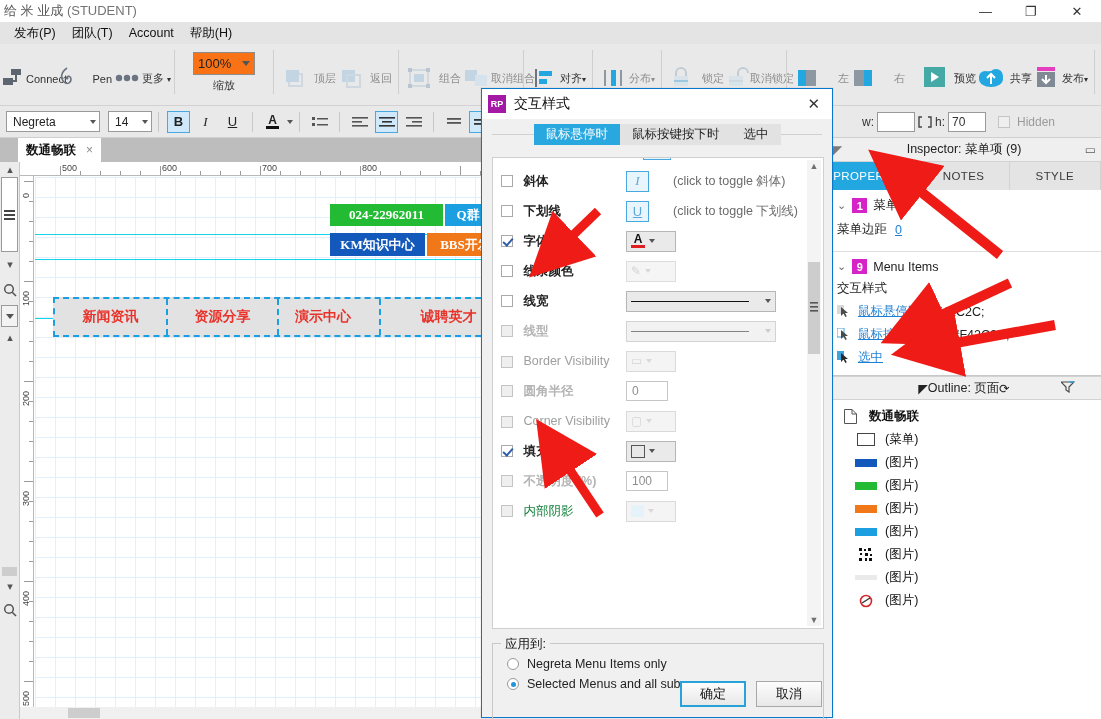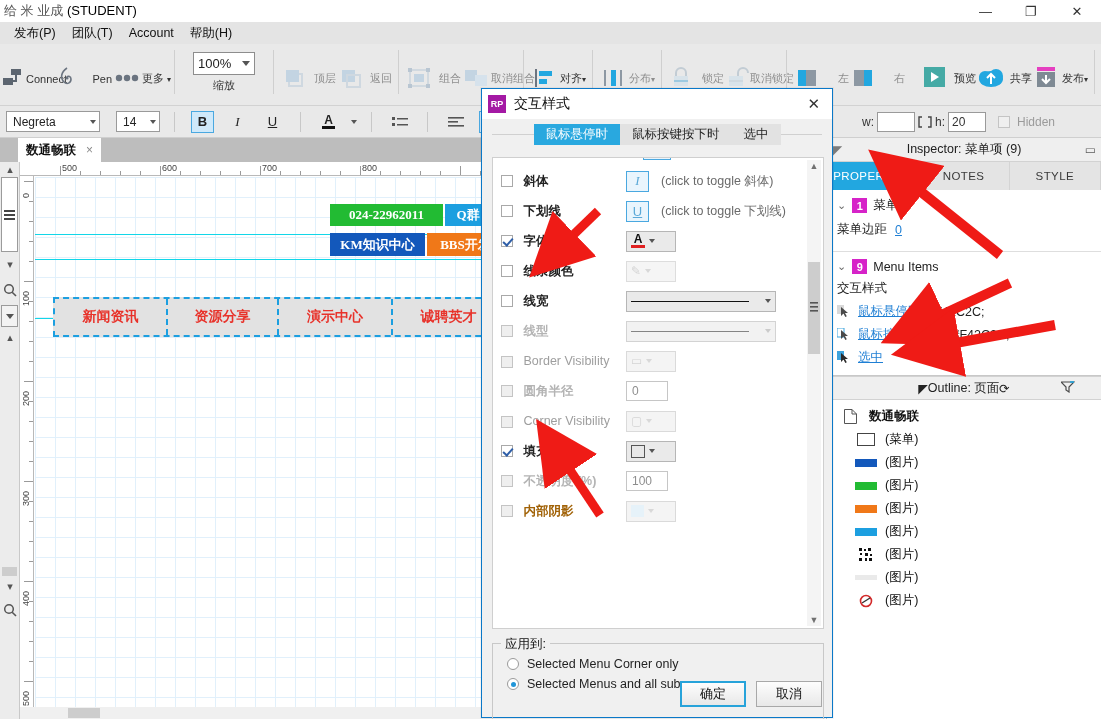--- a/index.html
+++ b/index.html
@@ -11,21 +11,21 @@
     position:relative; user-select:none;
   }
   .app { position:absolute; inset:0; }
 
   
   .titlebar {
     position:absolute; left:0; top:0; width:1101px; height:22px;
     background:#ffffff; display:flex; align-items:center;
   }
   .titlebar .ttl { font-size:13px; color:#555; padding-left:4px; white-space:nowrap;}
-  .titlebar .ttl .dim { color:#000000; }
+  .titlebar .ttl .dim { color:#737373; }
   .win-btns { position:absolute; right:0; top:0; height:22px; display:flex; }
   .win-btn { width:45px; height:22px; display:flex; align-items:center; justify-content:center; color:#333; font-size:13px;}
   .win-btn:last-child { width:48px; }
 
   
   .menubar {
     position:absolute; left:0; top:22px; width:1101px; height:22px;
     background:#e4e4e4; display:flex; align-items:center; padding-left:6px;
   }
   .menubar .mi { font-size:12.5px; color:#111; padding:2px 8px; white-space:nowrap; }
@@ -36,31 +36,31 @@
     background:#e9e9e9; border-bottom:1px solid #d2d2d2;
     display:flex; align-items:flex-start;
   }
   .tbtn { width:56px; height:62px; display:flex; flex-direction:row;
           align-items:center; justify-content:space-between; padding-top:5px; }
   .tbtn .ic { height:30px; display:flex; align-items:center; justify-content:center; }
   .tbtn .lb { font-size:11px; color:#333; margin-top:2px; white-space:nowrap; }
   .tbtn .lb.dim { color:#8d8d8d; }
   .tsep { width:1px; height:44px; background:#cfcfcf; margin:6px 6px 0 6px; }
   .zoomwrap { width:86px; display:flex; flex-direction:column; align-items:center; padding-top:8px;}
-  .zoomsel { width:62px; height:23px; background:#ffffff; border:1px solid #8d8d8d;
+  .zoomsel { width:62px; height:23px; background:#f97316; border:1px solid #8d8d8d;
              display:flex; align-items:center; justify-content:space-between;
              padding:0 4px; font-size:13px; }
   .caret { width:0;height:0;border-left:4px solid transparent;border-right:4px solid transparent;border-top:5px solid #555; }
   .caret.sm { border-left-width:3px;border-right-width:3px;border-top-width:4px; }
 
   
   .fmtbar {
     position:absolute; left:0; top:106px; width:1101px; height:32px;
     background:#e9e9e9; border-bottom:1px solid #cfcfcf;
-    display:flex; align-items:center; padding-left:6px; gap:8px;
+    display:flex; align-items:center; padding-left:6px; gap:0;
   }
   .fsel { height:21px; background:#fff; border:1px solid #9a9a9a; display:flex;
           align-items:center; justify-content:space-between; padding:0 3px 0 6px; font-size:12px;}
   .fbtn { width:23px; height:22px; margin:0 2px; display:flex; align-items:center;
           justify-content:center; font-size:13px; color:#222; }
   .fbtn.on { background:#cfe9fa; border:1px solid #4aa8e0; }
   .fsep { width:1px;height:20px;background:#c8c8c8;margin:0 6px;}
   .wh { display:flex; align-items:center; gap:3px; font-size:12px; color:#333; }
   .whin { width:38px;height:20px;border:1px solid #9a9a9a;background:#fff;font-size:12px;
           display:flex;align-items:center;padding-left:3px;}
@@ -160,21 +160,21 @@
   .formbox { position:absolute; left:10px; top:68px; width:332px; height:472px; background:#fff;
              border:1px solid #cfcfcf; overflow:hidden;}
   .frow { height:30px; display:flex; align-items:center; padding-left:8px; }
   .frow .lbl { width:125px; font-size:12.5px; color:#222; }
   .frow .lbl.dim { color:#b0b0b0; }
   .ctl { display:flex; align-items:center; }
   .sqbtn { width:23px;height:21px;border:1px solid #4aa8e0;background:#e9f5fd;display:flex;
            align-items:center;justify-content:center;font-size:13px;color:#5ba9d8;}
   .dd { height:21px; border:1px solid #b6b6b6; background:#eaeaea; display:flex; align-items:center;
         padding:0 4px; gap:4px;}
-  .hint { margin-left:12px; font-size:12.5px; color:#6a6a6a;}
+  .hint { margin-left:24px; font-size:12.5px; color:#6a6a6a;}
   .wide { width:150px; justify-content:space-between;}
   .numin { width:42px; height:20px; border:1px solid #c6c6c6; background:#fff; font-size:12px;
            color:#8e8e8e; display:flex; align-items:center; padding-left:5px;}
   .scrollrail { position:absolute; right:2px; top:2px; width:14px; bottom:2px; background:#f4f4f4;}
   .scrollthumb { position:absolute; right:3px; top:104px; width:12px; height:92px; background:#cdcdcd;}
   .arrw { position:absolute; right:3px; width:12px; height:12px; display:flex; align-items:center;
           justify-content:center; color:#707070; font-size:9px; background:#f4f4f4;}
   .group { position:absolute; left:10px; top:554px; width:332px; height:78px;
            border:1px solid #c8c8c8;}
   .grpttl { position:absolute; left:8px; top:-8px; background:#f0f0f0; padding:0 4px; font-size:12.5px; color:#111;}
@@ -485,21 +485,21 @@
       </svg>
     </div>
 
     <div class="wh" style="position:absolute; left:862px;">
       <span>w:</span>
       <div class="whin"></div>
       <svg width="14" height="12" viewBox="0 0 14 12">
         <path d="M4 1 H1 V11 H4 M10 1 H13 V11 H10" stroke="#444" stroke-width="1.4" fill="none"></path>
       </svg>
       <span>h:</span>
-      <div class="whin">20</div>
+      <div class="whin">70</div>
       <span class="chkbox dis" style="margin-left:9px"></span>
       <span style="color:#9b9b9b;margin-left:4px">Hidden</span>
     </div>
   </div>
 
   <div class="tabstrip">
     <div class="tab">
       <span>数通畅联</span>
       <span class="x">×</span>
     </div>
@@ -623,21 +623,21 @@
       <div class="guide-h" style="top:141px;"></div>
 
       <div class="chip" style="left:295px;top:27px;width:113px;height:22px;background:#22bb33;">024-22962011</div>
       <div class="chip" style="left:410px;top:27px;width:108px;height:22px;background:#1c9fe0;">Q群 299719834</div>
       <div class="chip" style="left:295px;top:56px;width:95px;height:23px;background:#1358bb;">KM知识中心</div>
       <div class="chip" style="left:392px;top:56px;width:103px;height:23px;background:#f07818;">BBS开发社区</div>
 
       <div class="menurow">
         <div class="menucell" style="left:0px;width:113px;">新闻资讯</div>
         <div class="menucell" style="left:113px;width:111px;">资源分享</div>
-        <div class="menucell" style="left:224px;width:114px;">演示中心</div>
+        <div class="menucell" style="left:212px;width:114px;">演示中心</div>
         <div class="menucell" style="left:338px;width:113px;">诚聘英才</div>
         <div class="menucell" style="left:451px;width:113px;">关</div>
       </div>
     </div>
   </div>
 
   <div class="hsb">
     <div class="thumbx"></div>
   </div>
 
@@ -955,21 +955,21 @@
           </span>
           <span class="ctl">
             <span class="numin">100</span>
           </span>
         </div>
 
 
         <div class="frow">
           <span class="lbl dim">
             <span class="chkbox dis"></span>
-            <span style="margin-left:7px;font-weight:bold;color:#a16207">内部阴影</span>
+            <span style="margin-left:7px;font-weight:normal;color:#15803d">内部阴影</span>
           </span>
           <span class="ctl">
             <span class="dd" style="width:50px;opacity:.5">
               <span style="display:block;width:13px;height:12px;background:#cfe6f5;"></span>
               <span class="caret sm" style="border-top-color:#b3b3b3"></span>
             </span>
           </span>
         </div>
       </div>
 
@@ -983,21 +983,21 @@
           </svg>
       </div>
       <div class="arrw" style="bottom:2px;">▼</div>
     </div>
 
     <div class="group">
       <div class="grpttl">应用到:</div>
       <div style="padding-top:10px;">
         <div class="radrow">
           <span class="radio"></span>
-          <span>Selected Menu Corner only</span>
+          <span>Negreta Menu Items only</span>
         </div>
         <div class="radrow">
           <span class="radio on"></span>
           <span>Selected Menus and all submenus</span>
         </div>
       </div>
     </div>
 
     <div class="dlgbtns">
       <div class="dbtn prim">确定</div>

